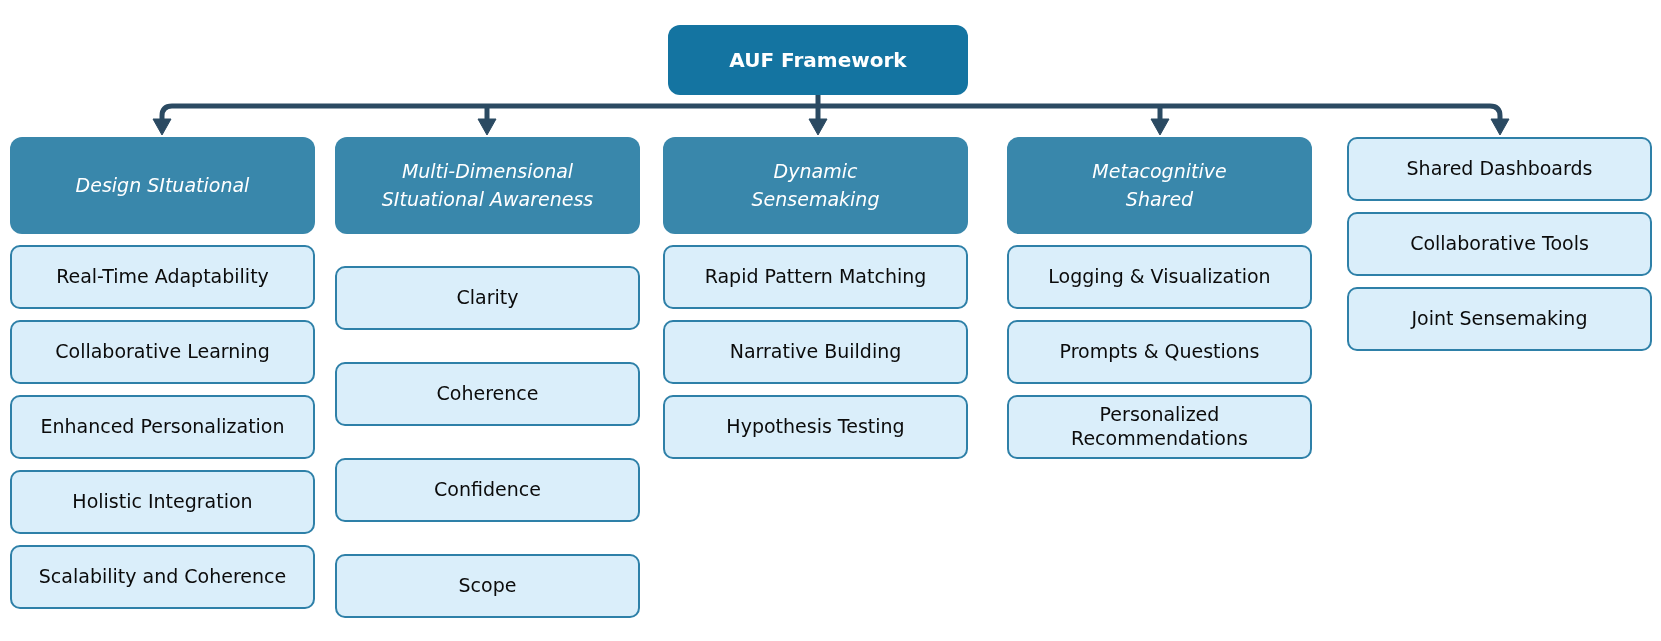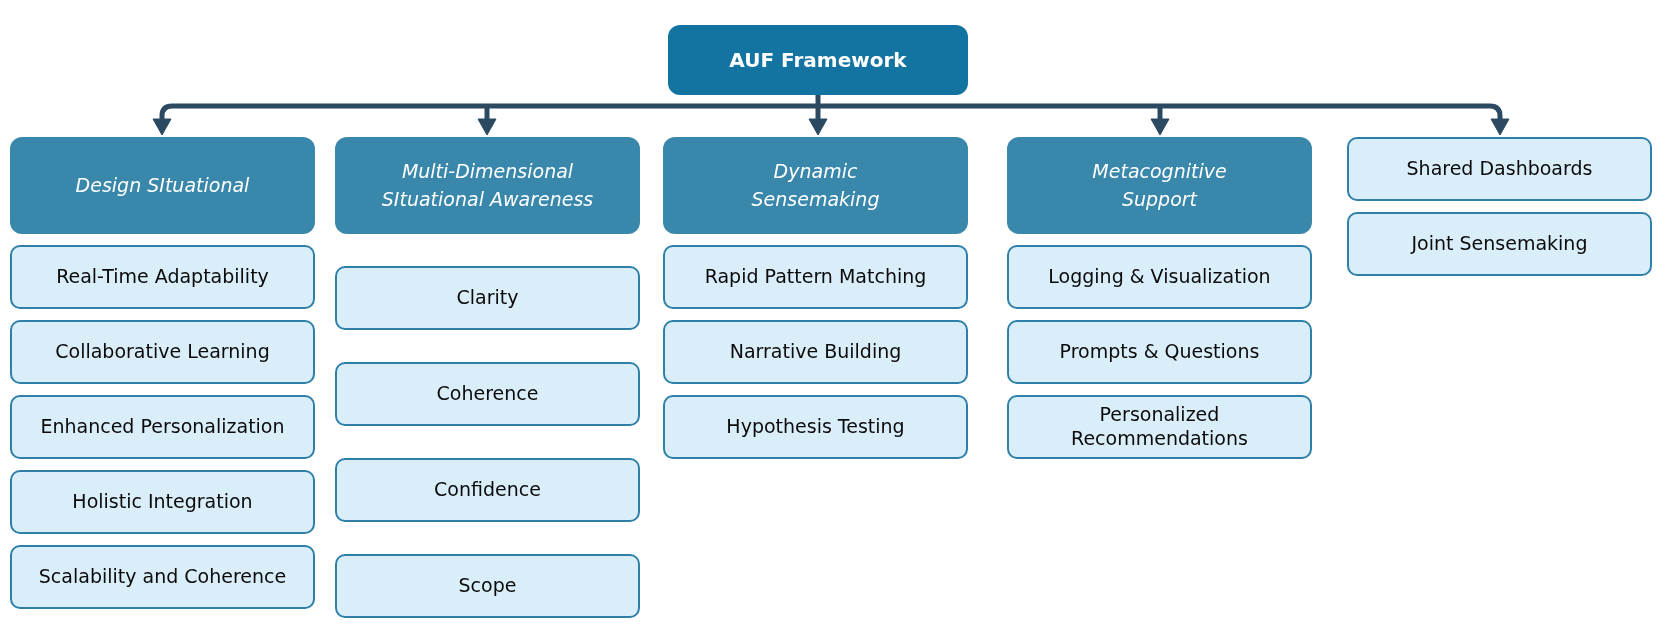--- a/index.html
+++ b/index.html
@@ -138,26 +138,27 @@
 Sensemaking</span>
     </div>
     <div class="child-node"><span>Rapid Pattern Matching</span></div>
     <div class="child-node"><span>Narrative Building</span></div>
     <div class="child-node"><span>Hypothesis Testing</span></div>
   </div>
 
   <div class="column col-3">
     <div class="branch-header">
       <span>Metacognitive
-Support</span>
+Shared</span>
     </div>
     <div class="child-node"><span>Logging &amp; Visualization</span></div>
     <div class="child-node"><span>Prompts &amp; Questions</span></div>
     <div class="child-node"><span>Personalized
 Recommendations</span></div>
   </div>
 
   <div class="column col-4">
     <div class="child-node"><span>Shared Dashboards</span></div>
+    <div class="child-node"><span>Collaborative Tools</span></div>
     <div class="child-node"><span>Joint Sensemaking</span></div>
   </div>
 
 </div>
 
 </body></html>

